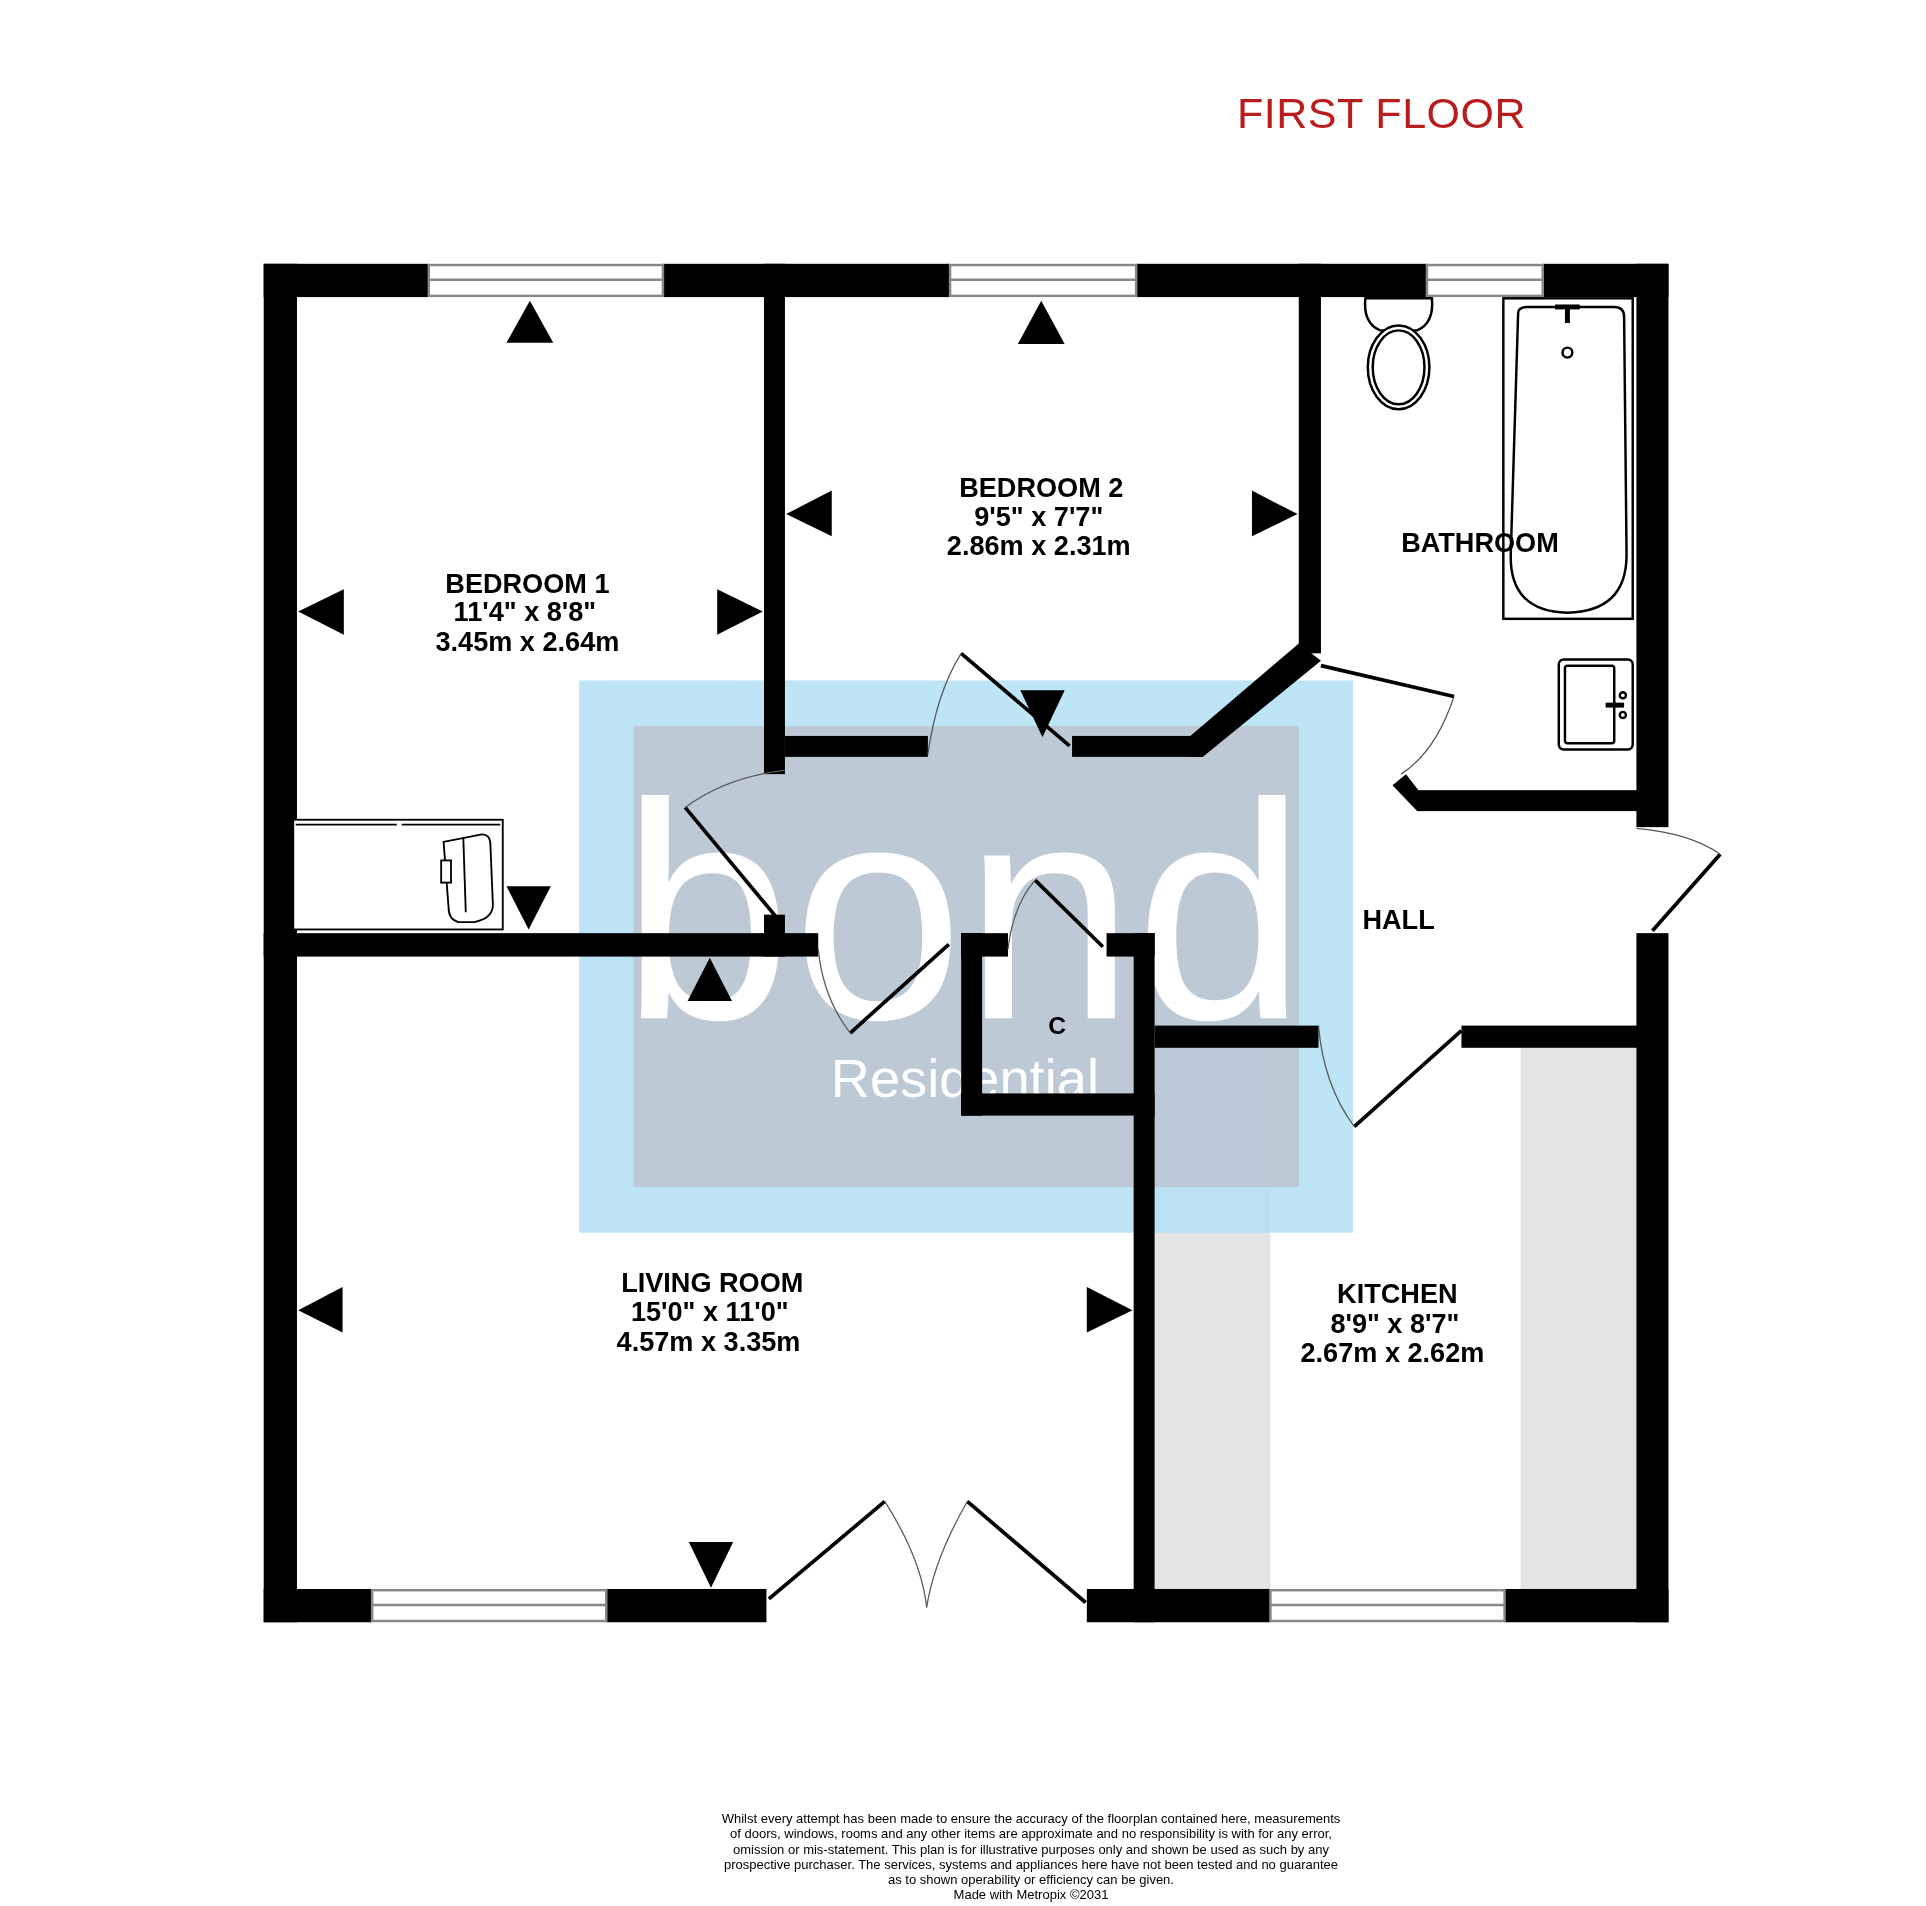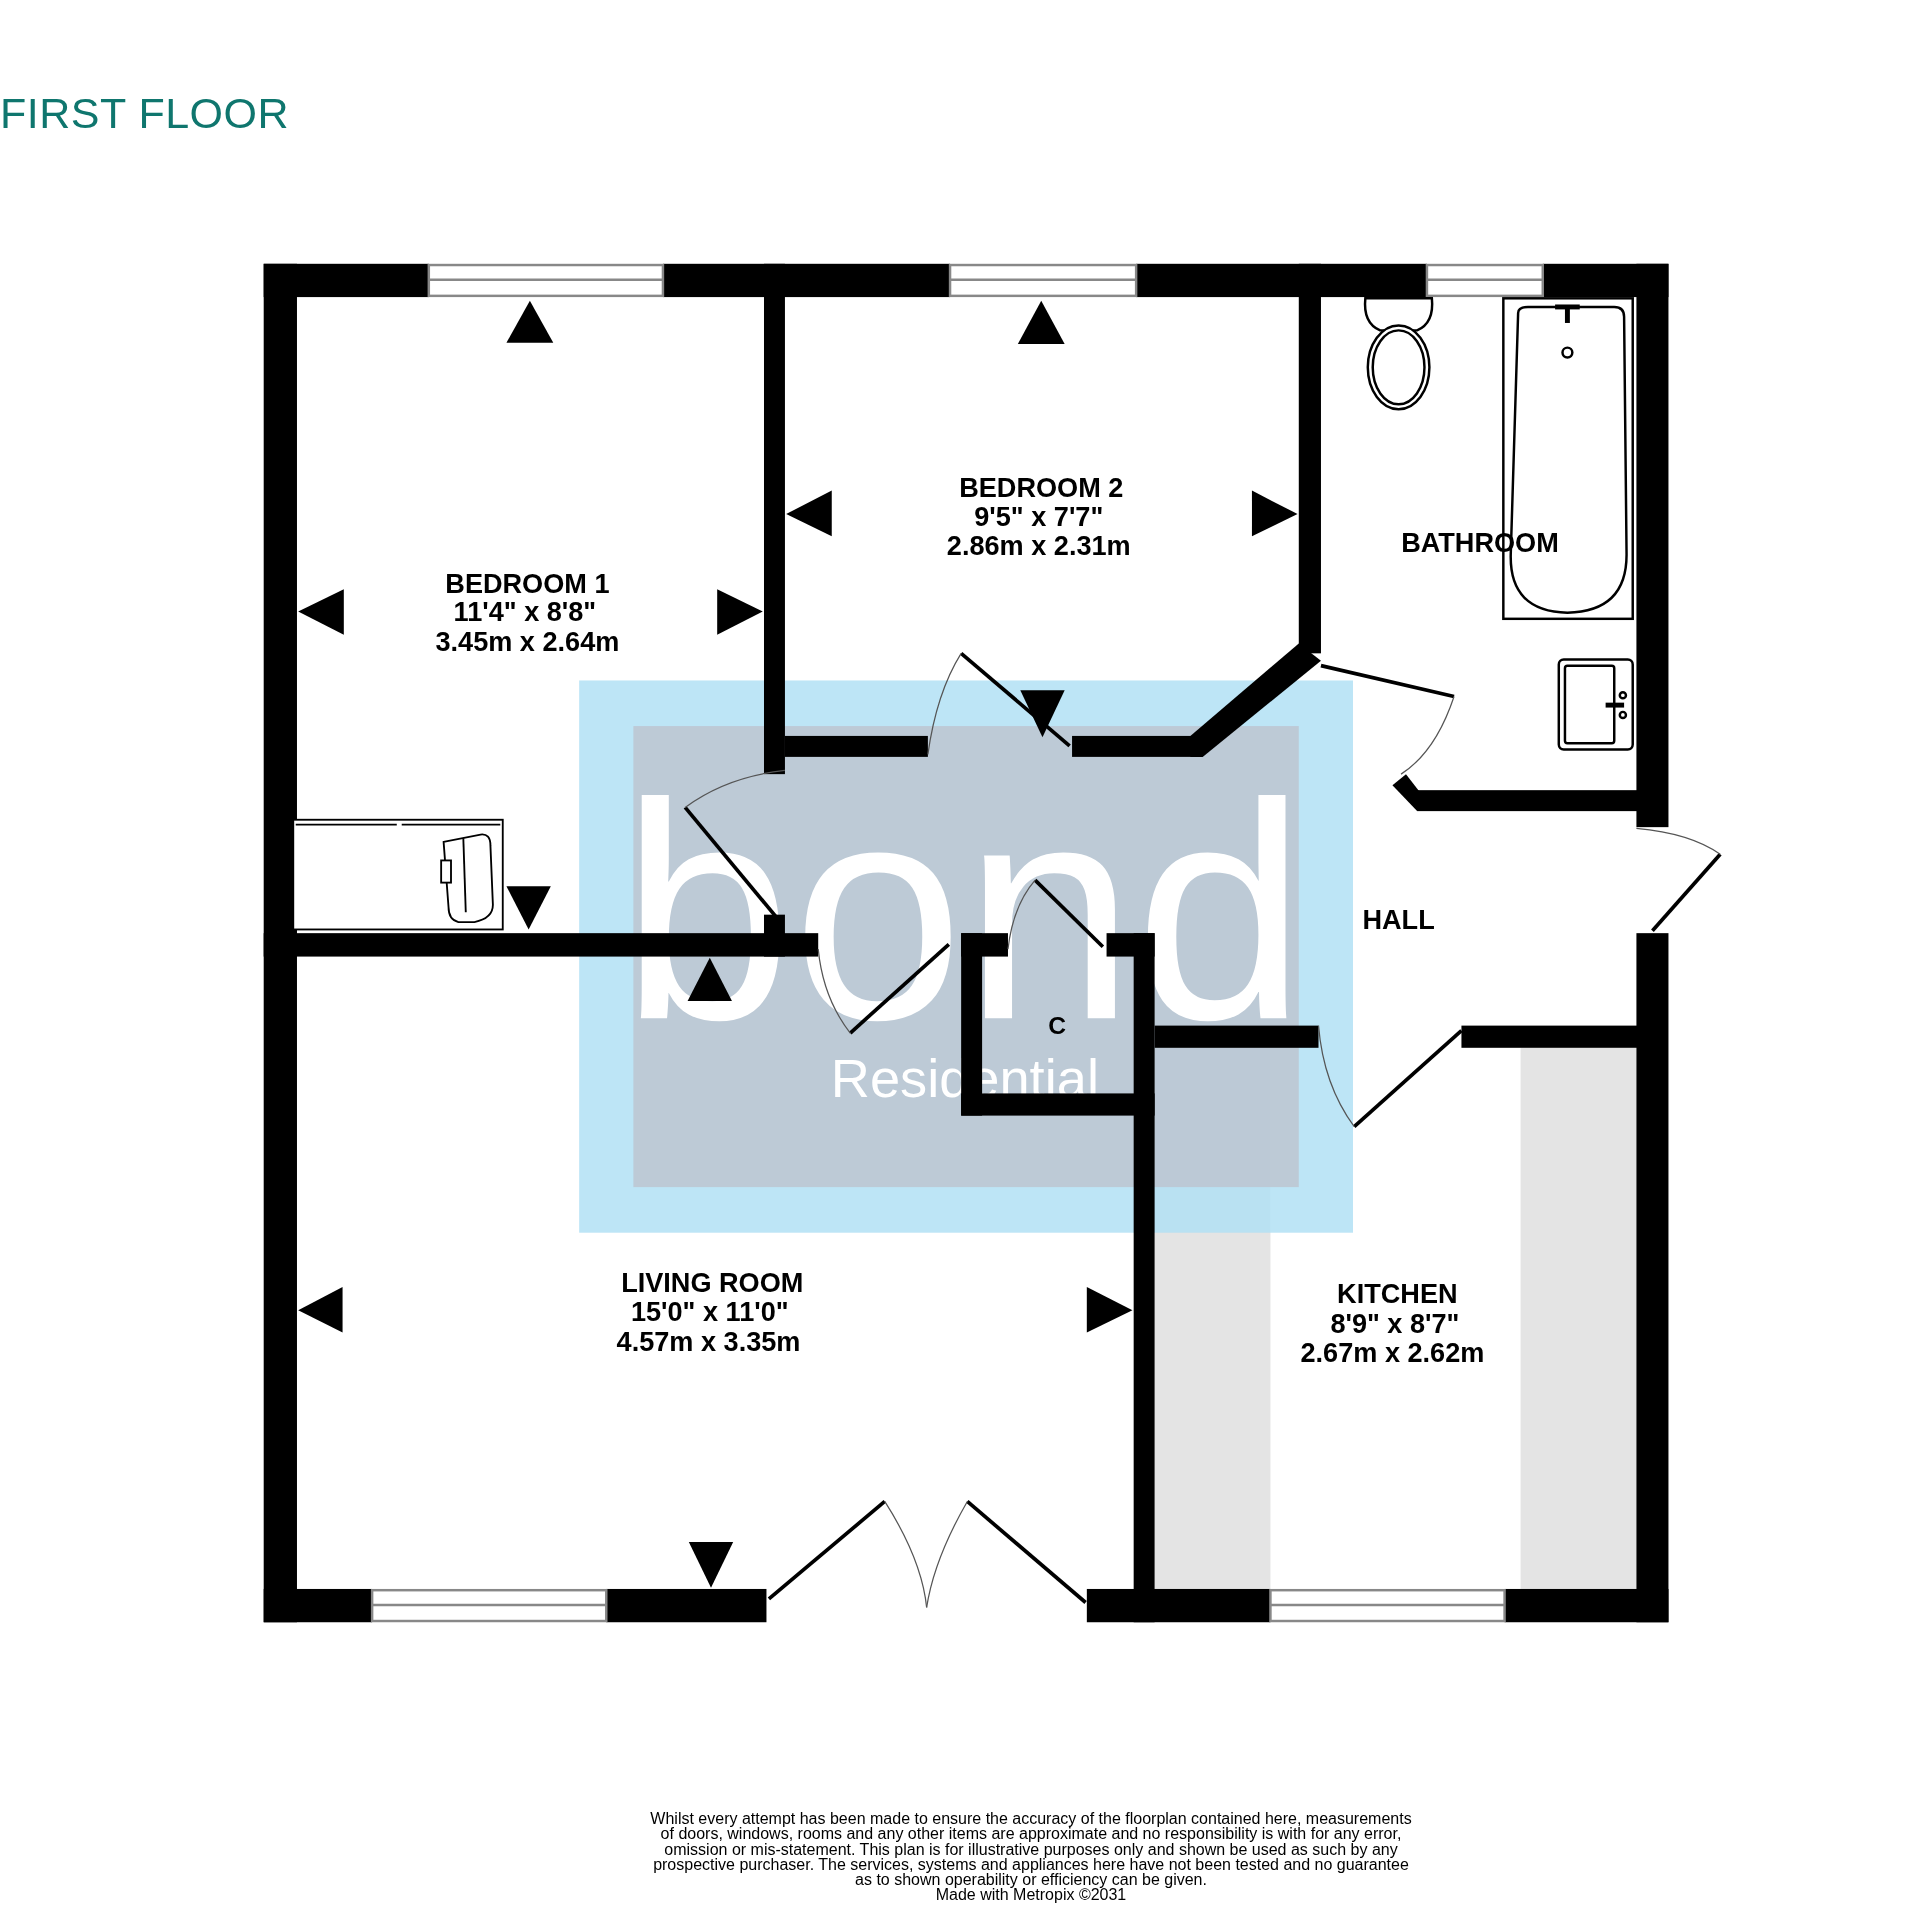--- a/index.html
+++ b/index.html
@@ -1,21 +1,21 @@
 <!DOCTYPE html>
 <html style="font-size:8.5px"><head>
 <meta charset="utf-8">
 <style>
   html, body { margin:0; padding:0; background:#ffffff; }
   body { width:1926px; height:1907px; position:relative; overflow:hidden; font-family:"Liberation Sans", sans-serif; }
-  #title { position:absolute; left:0; width:1526px; top:89px; text-align:left; font-size:43px; color:#0f766e; letter-spacing:0.5px; }
+  #title { position:absolute; left:0; width:1526px; top:89px; text-align:right; font-size:43px; color:#b91c1c; letter-spacing:0.5px; }
   #plan { position:absolute; left:0; top:0; width:1926px; height:1907px; }
   .room-label { font-family:"Liberation Sans", sans-serif; font-weight:bold; fill:#000; text-anchor:middle; }
   .wm-big { font-family:"Liberation Sans", sans-serif; fill:#ffffff; }
-  #footer { position:absolute; left:608px; width:846px; top:1811px; text-align:center; font-size:16px; line-height:15.3px; color:#000; font-family:"Liberation Sans", sans-serif; }
+  #footer { position:absolute; left:608px; width:846px; top:1811px; text-align:center; font-size:13px; line-height:15.3px; color:#000; font-family:"Liberation Sans", sans-serif; }
   #footer div { white-space:nowrap; }
 </style>
 </head>
 <body>
 
 <div id="title">FIRST FLOOR</div>
 
 <svg id="plan" viewBox="0 0 1563 1547" preserveAspectRatio="none" xmlns="http://www.w3.org/2000/svg">
 
   <g>

